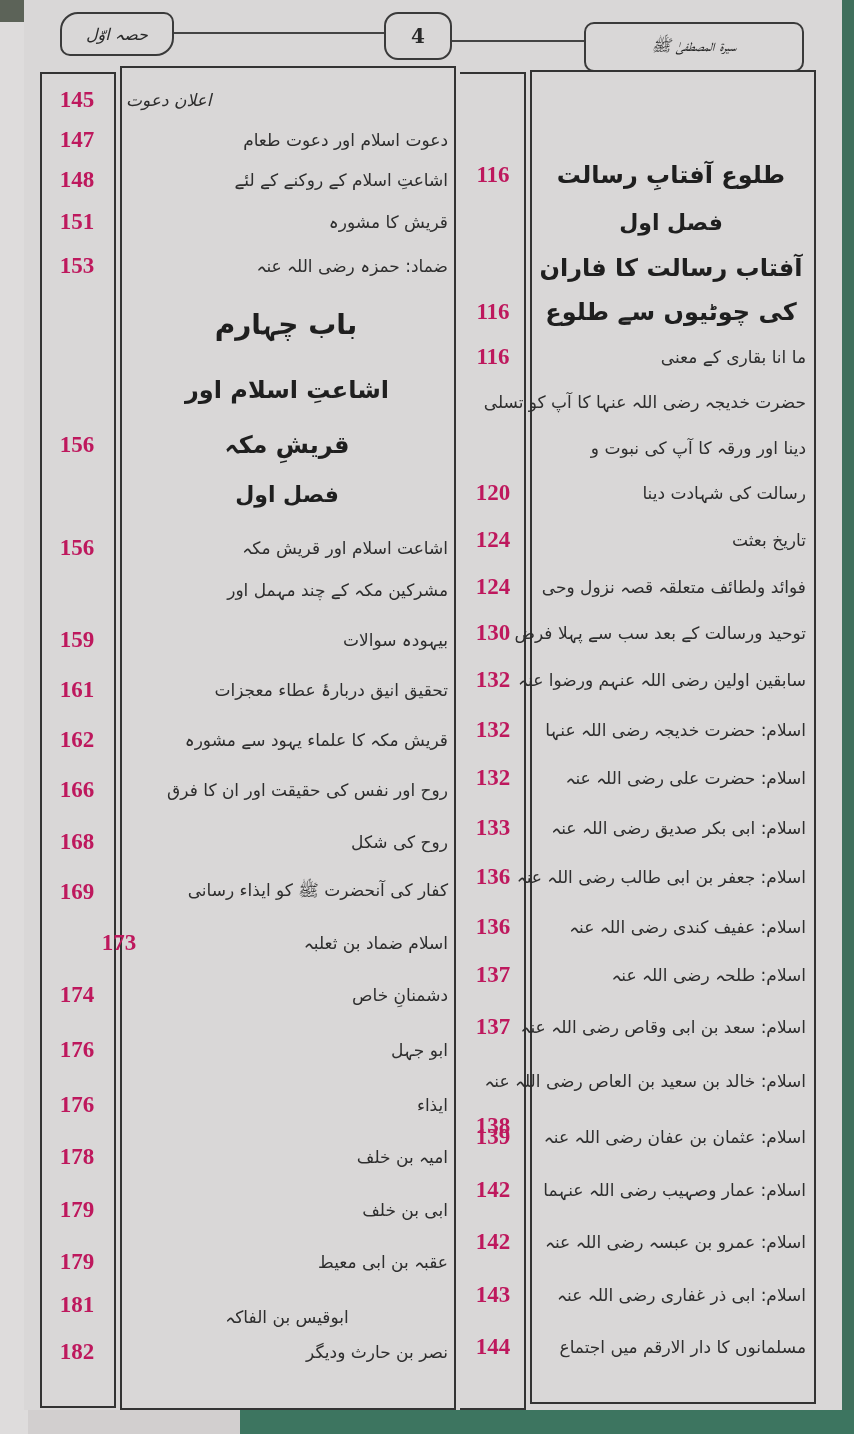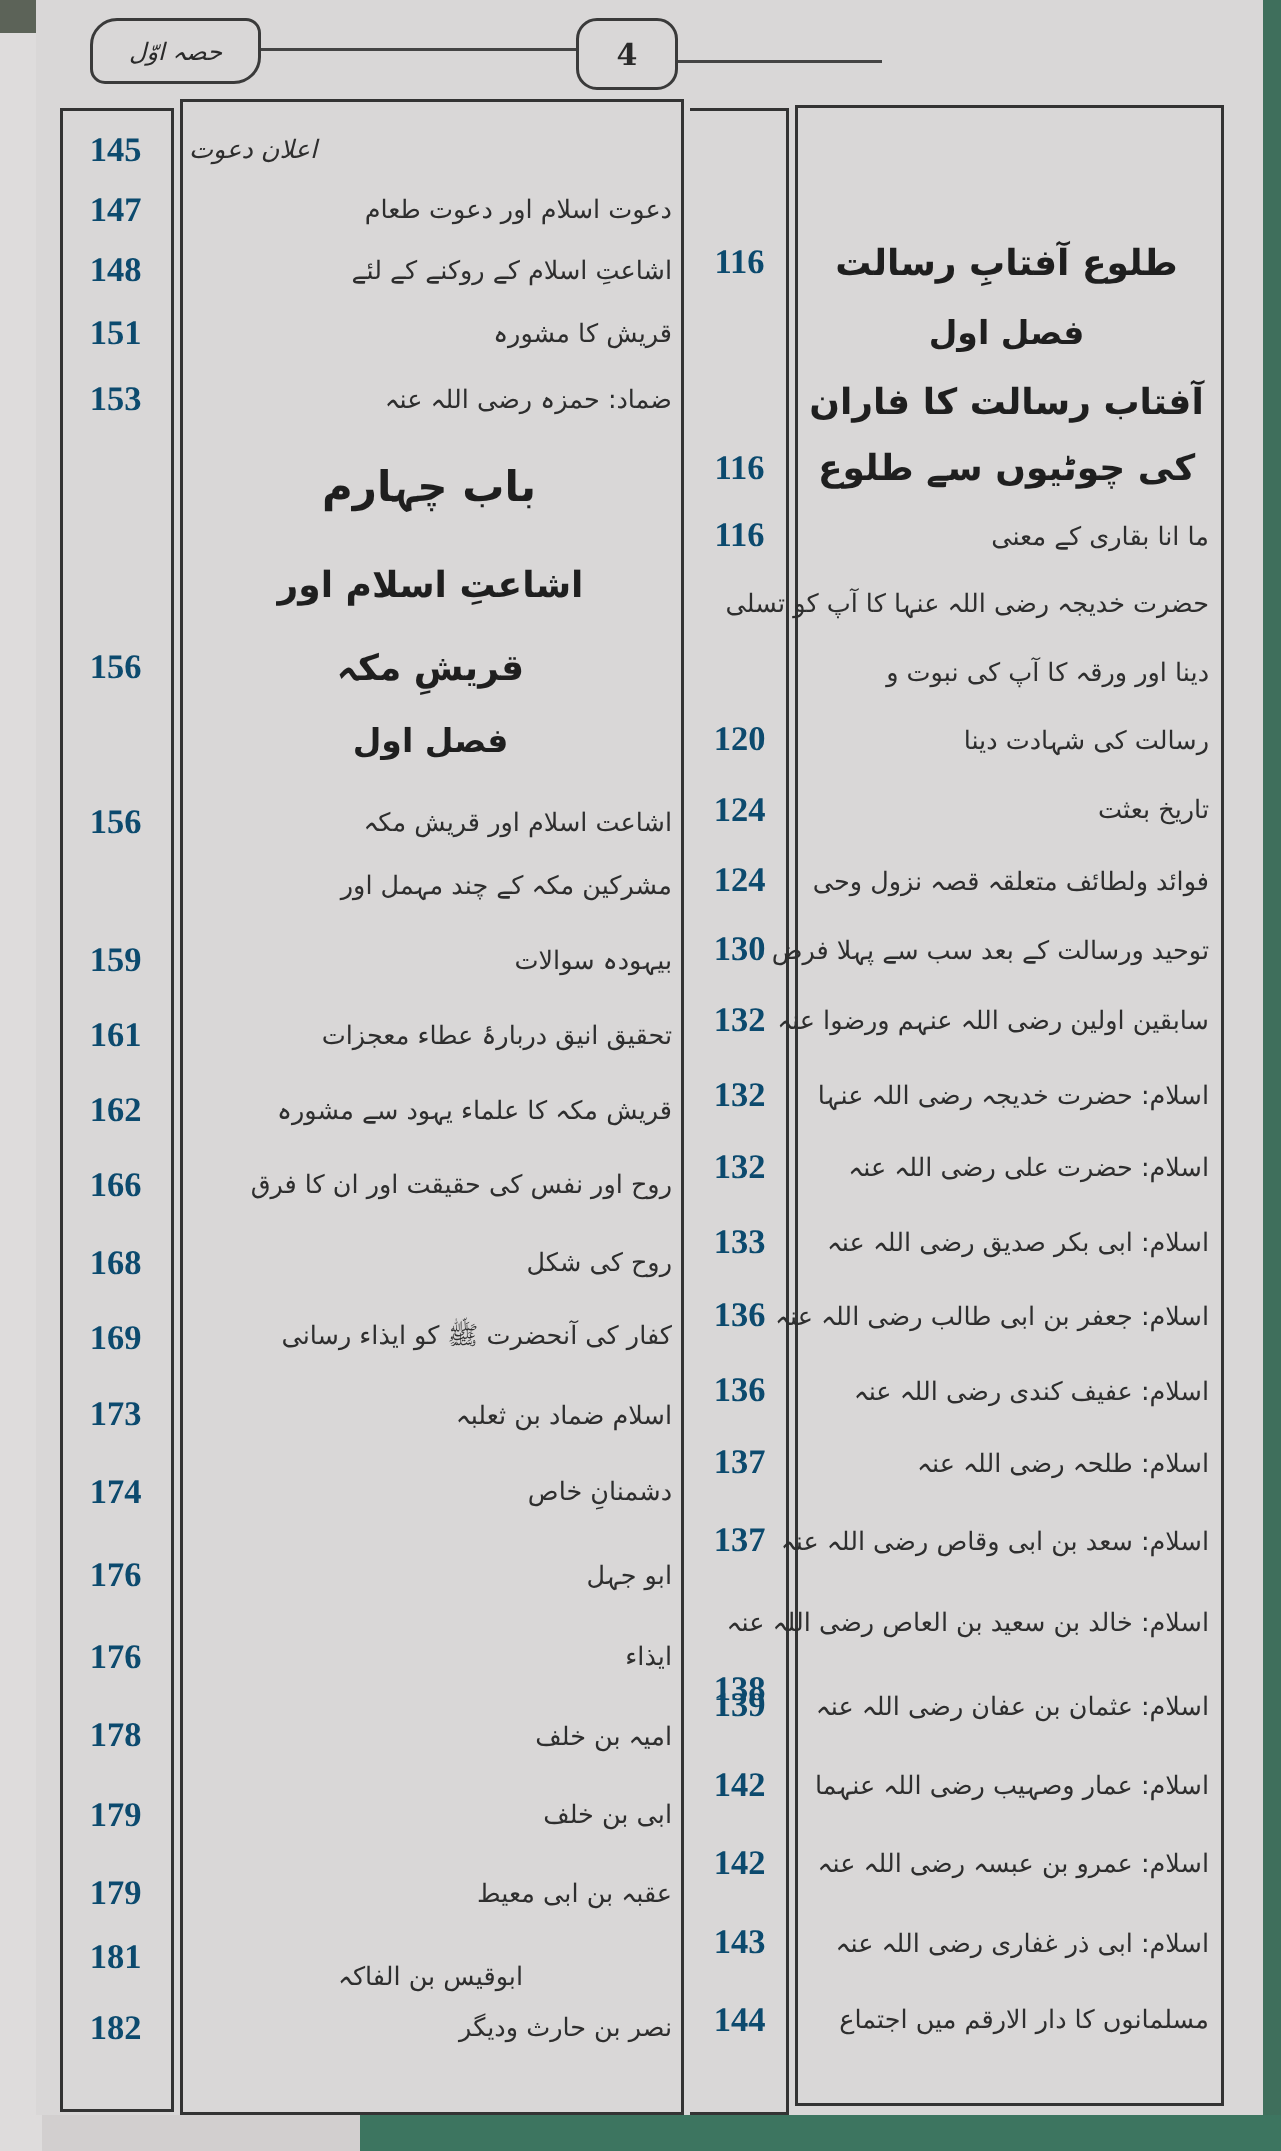--- a/index.html
+++ b/index.html
@@ -13,41 +13,42 @@
   .hdr-box{position:absolute;border:2px solid #3a3a3a;border-radius:14px;background:#d9d7d7;display:flex;align-items:center;justify-content:center;font-family:"DejaVu Serif",serif;}
   .hdr-part{left:36px;top:12px;width:110px;height:40px;border-radius:18px 10px 18px 10px;font-size:16px;direction:rtl;font-style:italic;}
   .hdr-page{left:360px;top:12px;width:64px;height:44px;font-size:20px;font-weight:bold;}
   .hdr-book{left:560px;top:22px;width:216px;height:46px;border-radius:10px;font-size:16px;direction:rtl;font-style:italic;}
   .box{position:absolute;border:2px solid #333;}
   .numbox-l{left:16px;top:72px;width:72px;height:1332px;}
   .titlebox-l{left:96px;top:66px;width:332px;height:1340px;}
   .numbox-r2{left:436px;top:72px;width:64px;height:1334px;border-left:none;}
   .titlebox-r{left:506px;top:70px;width:282px;height:1330px;}
   .row{position:absolute;display:flex;align-items:center;}
-  .num{font-family:"Liberation Serif",serif;font-weight:bold;font-size:23px;color:#0c4a6e;}
+  .num{font-family:"Liberation Serif",serif;font-weight:bold;font-size:23px;color:#be185d;}
   .title{font-family:"DejaVu Sans",sans-serif;direction:rtl;text-align:right;font-size:17px;color:#2e2e2e;white-space:nowrap;}
   .heading{font-family:"DejaVu Sans",sans-serif;font-weight:bold;direction:rtl;text-align:center;color:#1f1f1f;white-space:nowrap;}
   .h-bab{font-size:28px;}
   .h-sub{font-size:24px;}
   .h-fasl{font-size:22px;}
 </style>
 </head>
 <body>
 
 <div class="bg-left"></div>
 <div class="bg-tl"></div>
 <div class="bg-right"></div>
 <div class="bg-bottom"></div>
 
 <div class="page">
 
   <div class="hdr-line" style="left:146px;width:216px;top:32px;"></div>
   <div class="hdr-line" style="left:424px;width:140px;top:40px;"></div>
   <div class="hdr-box hdr-part">حصہ اوّل</div>
   <div class="hdr-box hdr-page">4</div>
+  <div class="hdr-box hdr-book">سیرۃ المصطفیٰ ﷺ</div>
 
   <div class="box numbox-l"></div>
   <div class="box titlebox-l"></div>
   <div class="box numbox-r2"></div>
   <div class="box titlebox-r"></div>
 
   <div id="right-entries">
       <div class="row" style="left: 436px; width: 66px; top: 161px; height: 28px; justify-content: center;">
         <span class="num">116</span>
       </div>
@@ -293,21 +294,21 @@
       </div>
       <div class="row" style="left: 102px; width: 322px; top: 826px; height: 32px; justify-content: flex-end;">
         <span class="title">روح کی شکل</span>
       </div>
       <div class="row" style="left: 16px; width: 74px; top: 878px; height: 28px; justify-content: center;">
         <span class="num">169</span>
       </div>
       <div class="row" style="left: 102px; width: 322px; top: 876px; height: 32px; justify-content: flex-end;">
         <span class="title">کفار کی آنحضرت ﷺ کو ایذاء رسانی</span>
       </div>
-      <div class="row" style="left: 16px; width: 74px; top: 929px; height: 28px; justify-content: center;">
+      <div class="row" style="left: 16px; width: 74px; top: 929px; height: 28px; justify-content: center; padding-left: 42px;">
         <span class="num">173</span>
       </div>
       <div class="row" style="left: 102px; width: 322px; top: 927px; height: 32px; justify-content: flex-end;">
         <span class="title">اسلام ضماد بن ثعلبہ</span>
       </div>
       <div class="row" style="left: 16px; width: 74px; top: 981px; height: 28px; justify-content: center;">
         <span class="num">174</span>
       </div>
       <div class="row" style="left: 102px; width: 322px; top: 979px; height: 32px; justify-content: flex-end;">
         <span class="title">دشمنانِ خاص</span>

